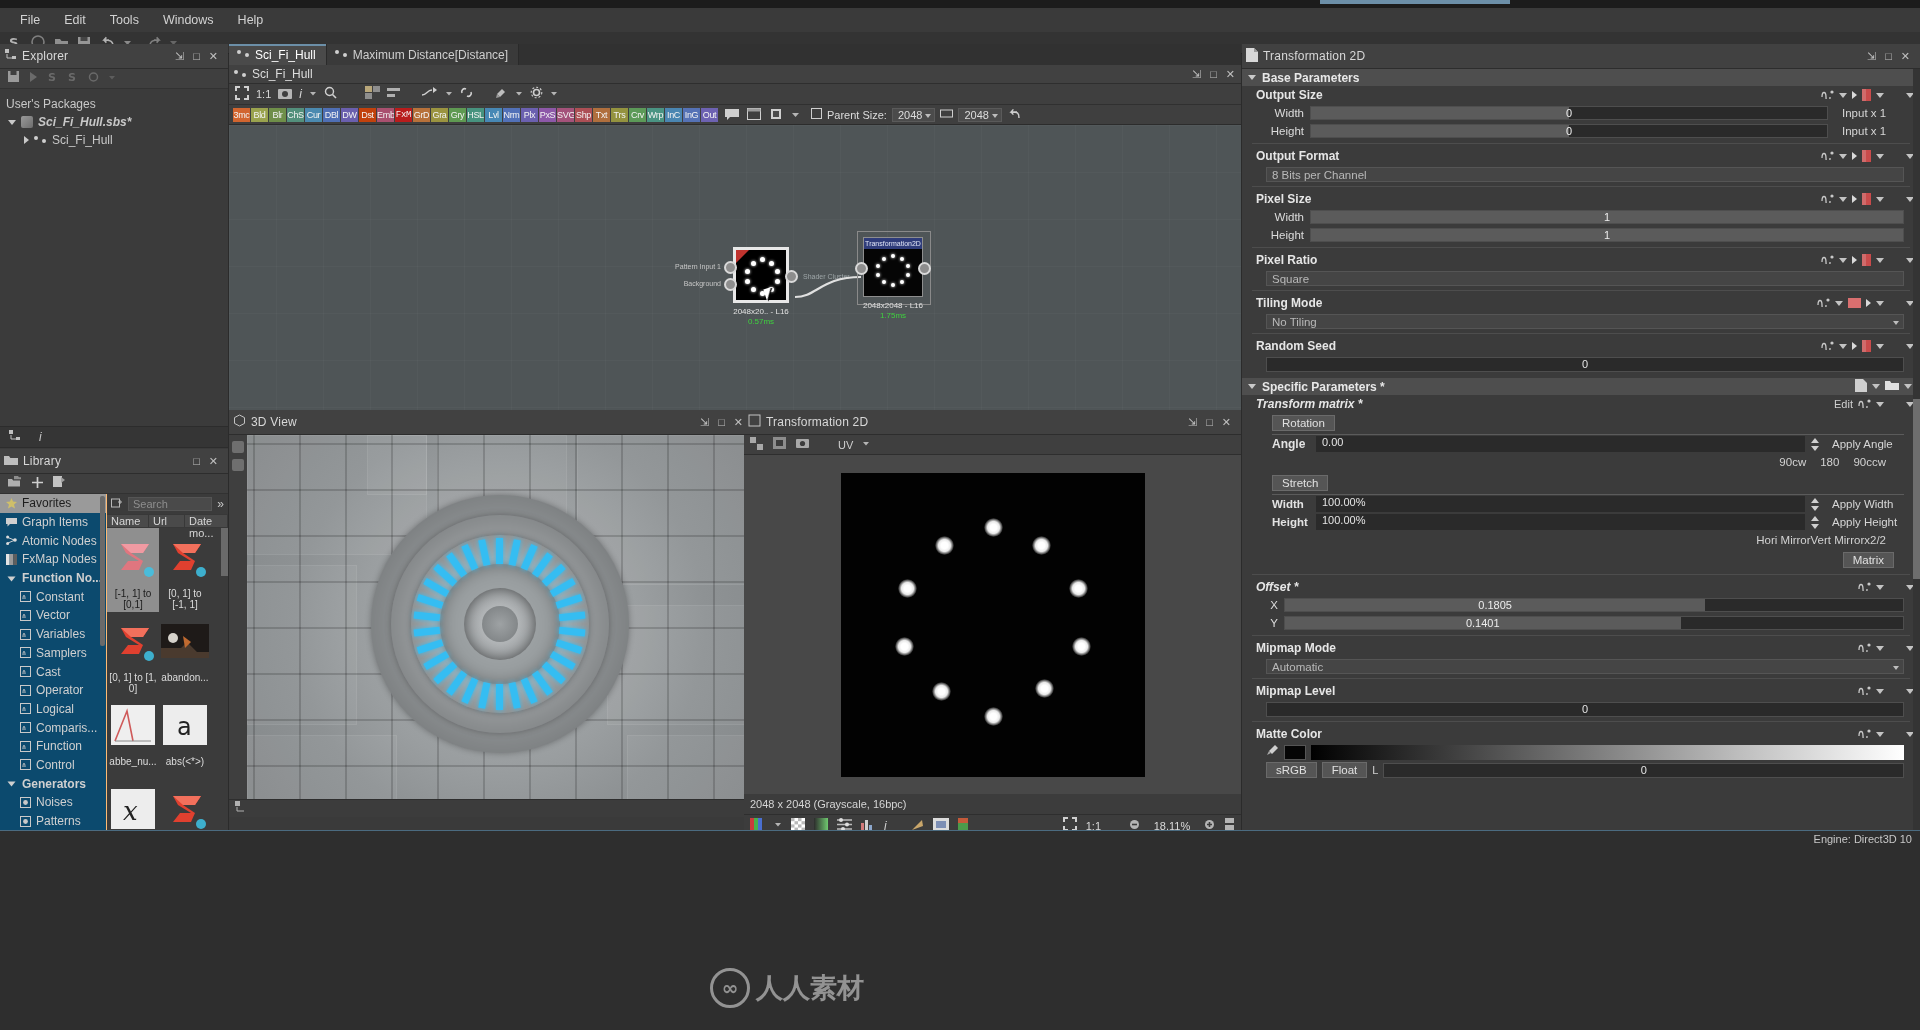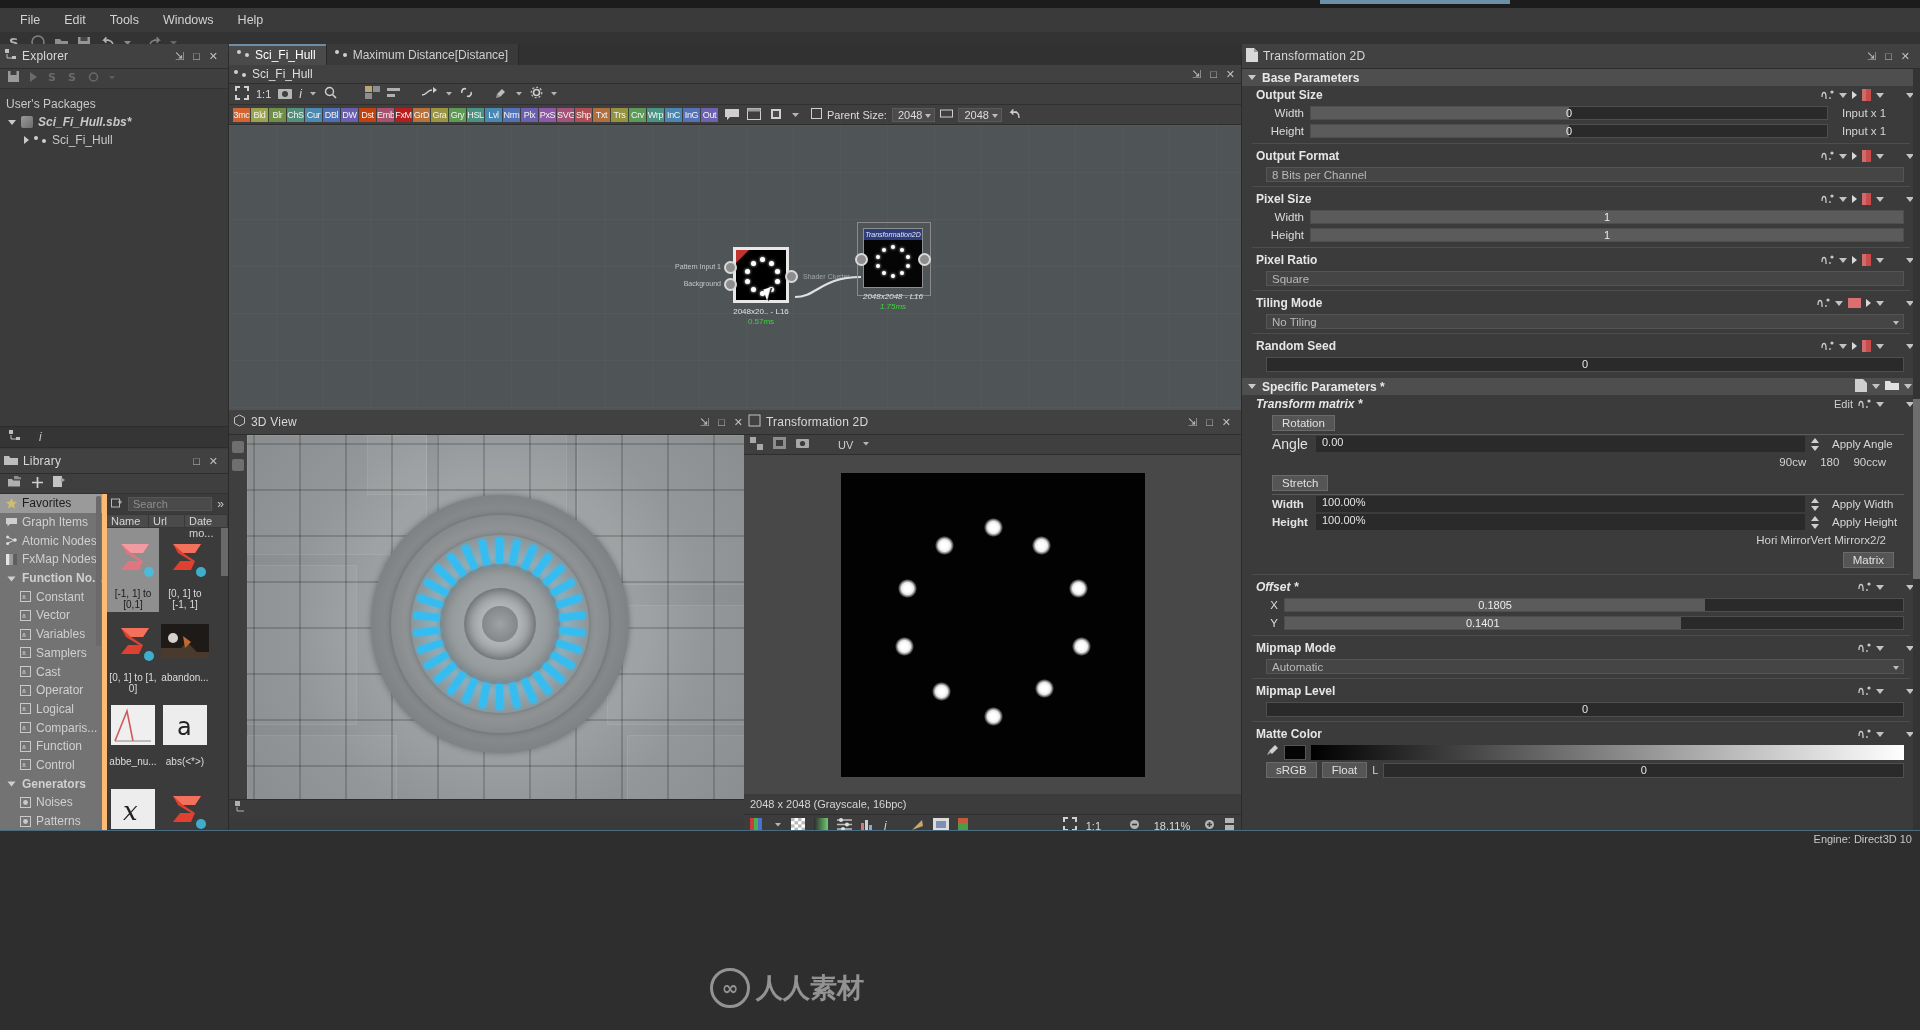--- a/index.html
+++ b/index.html
@@ -51,21 +51,21 @@
   
   #exptabs { left:0; top:426px; width:228px; height:22px; background:#353535; display:flex; align-items:center; gap:18px; padding-left:8px;
              border-top:1px solid #2c2c2c; border-bottom:1px solid #2c2c2c;}
   #exptabs .tb { font-size:12px; font-style:italic; color:#c6c6c6;}
 
   
   #library { left:0; top:449px; width:228px; height:381px; }
   #library .body { height:calc(100% - 19px); background:#3b3b3b; display:flex; flex-direction:column;}
   .lib-tools { height:20px; display:flex; align-items:center; gap:10px; padding-left:8px; background:#3f3f3f; border-bottom:1px solid #323232;}
   .lib-split { flex:1; display:flex; min-height:0;}
-  .lib-tree { width:107px; background:#737373; overflow:hidden; border-right:5px solid #fdba74; position:relative;}
+  .lib-tree { width:107px; background:#0c4a6e; overflow:hidden; border-right:1px solid #fdba74; position:relative;}
   .lt-row { height:18.7px; display:flex; align-items:center; gap:5px; padding-left:6px; font-size:12px; color:#d0d0d0; white-space:nowrap;}
   .lt-row.sel { background:#9a9a9a; color:#1d1d1d;}
   .lt-row.l2 { padding-left:20px;}
   .lt-row.bold { font-weight:bold;}
   .lt-ico { width:11px; height:11px; flex:none;}
   .lib-scroll { position:absolute; right:1px; top:2px; width:5px; height:150px; background:#6a6a6a; border-radius:2px;}
   .lib-right { flex:1; display:flex; flex-direction:column; background:#3b3b3b; min-width:0;}
   .lib-search { height:20px; display:flex; align-items:center; gap:5px; padding:0 4px; background:#3b3b3b;}
   .lib-search .sbox { flex:1; height:14px; background:#4a4a4a; border:1px solid #555; font-size:11px;
                       color:#8e8e8e; padding-left:4px; line-height:13px;}
@@ -667,21 +667,21 @@
     <div class="graph-tb2" id="node-buttons">
         <div class="nodebtn" style="background: rgb(210, 101, 47);">3mc</div>
         <div class="nodebtn" style="background: rgb(154, 163, 78);">Bld</div>
         <div class="nodebtn" style="background: rgb(111, 143, 73);">Blr</div>
         <div class="nodebtn" style="background: rgb(83, 144, 124);">ChS</div>
         <div class="nodebtn" style="background: rgb(75, 138, 176);">Cur</div>
         <div class="nodebtn" style="background: rgb(79, 111, 181);">DBl</div>
         <div class="nodebtn" style="background: rgb(106, 95, 174);">DW</div>
         <div class="nodebtn" style="background: #c2410c;">Dst</div>
         <div class="nodebtn" style="background: rgb(169, 80, 111);">Emb</div>
-        <div class="nodebtn" style="background: #b91c1c;">FxM</div>
+        <div class="nodebtn" style="background: #b91c1c; font-family: Liberation Mono, monospace;">FxM</div>
         <div class="nodebtn" style="background: rgb(183, 113, 58);">GrD</div>
         <div class="nodebtn" style="background: rgb(155, 148, 64);">Gra</div>
         <div class="nodebtn" style="background: rgb(95, 154, 82);">Gry</div>
         <div class="nodebtn" style="background: rgb(71, 147, 127);">HSL</div>
         <div class="nodebtn" style="background: rgb(71, 136, 181);">Lvl</div>
         <div class="nodebtn" style="background: rgb(82, 113, 184);">Nrm</div>
         <div class="nodebtn" style="background: rgb(107, 96, 176);">Plx</div>
         <div class="nodebtn" style="background: rgb(141, 88, 168);">PxS</div>
         <div class="nodebtn" style="background: rgb(164, 82, 122);">SVG</div>
         <div class="nodebtn" style="background: rgb(173, 79, 85);">Shp</div>
@@ -755,21 +755,21 @@
         <div class="pinlbl" style="left:-88px; top:33px; width:76px;">Background</div>
         <div class="pinlbl" style="left:70px; top:26px; text-align:left; color:#9ea6a8;">Shader Cluster</div>
         <div class="cap" style="top:60px;">2048x20.. - L16</div>
         <div class="time" style="top:70px;">0.57ms</div>
       </div>
 
       <svg style="position:absolute;left:566px;top:142px;" width="70" height="40">
         <path d="M0 30 C22 30, 26 10, 66 10" stroke="#e0e0e0" stroke-width="2.2" fill="none"></path>
       </svg>
 
-      <div class="node alt" style="left:634px; top:103px;font-style:italic;">
+      <div class="node alt" style="left:634px; top:112px;">
         <div style="position:absolute;left:-6px;top:-6px;width:74px;height:74px;border:1px solid #8a8a8a;"></div>
         <div class="frame">
           <div class="hdr">Transformation2D</div>
           <div class="dots" style="top:11px">
             <i style="left:27px;top:5px;width:4px;height:4px"></i>
               <i style="left:18px;top:8px;width:4px;height:4px"></i>
               <i style="left:36px;top:8px;width:4px;height:4px"></i>
             <i style="left:12px;top:15px;width:4px;height:4px"></i>
               <i style="left:42px;top:15px;width:4px;height:4px"></i>
             <i style="left:12px;top:24px;width:4px;height:4px"></i>
@@ -1221,21 +1221,21 @@
           <span style="width:12px"></span>
           <span class="tri"></span>
         </span>
       </div>
 
       <div style="padding:2px 16px 0 30px">
         <span class="tagbtn">Rotation</span>
         <div style="height:1px;background:#5b5b5b;margin-top:3px"></div>
       </div>
       <div class="srow" style="padding-left:30px">
-        <span style="width:38px;font-size:14px;color:#e2e2e2;font-weight:normal">Angle</span>
+        <span style="width:38px;font-size:12px;color:#e2e2e2;font-weight:bold">Angle</span>
         <span class="field" style="background:#2a2a2a;border:none;height:16px">
           <span class="txt" style="text-align:left;padding-left:6px">0.00</span>
         </span>
         <span class="arrows"></span>
         <span style="width:78px;font-size:11.5px;color:#d6d6d6;padding-left:6px">Apply Angle</span>
       </div>
       <div class="srow" style="padding-left:30px;justify-content:flex-end;gap:14px">
         <span style="font-size:11.5px;color:#d2d2d2">90cw</span>
         <span style="font-size:11.5px;color:#d2d2d2">180</span>
         <span style="font-size:11.5px;color:#d2d2d2;margin-right:18px">90ccw</span>

